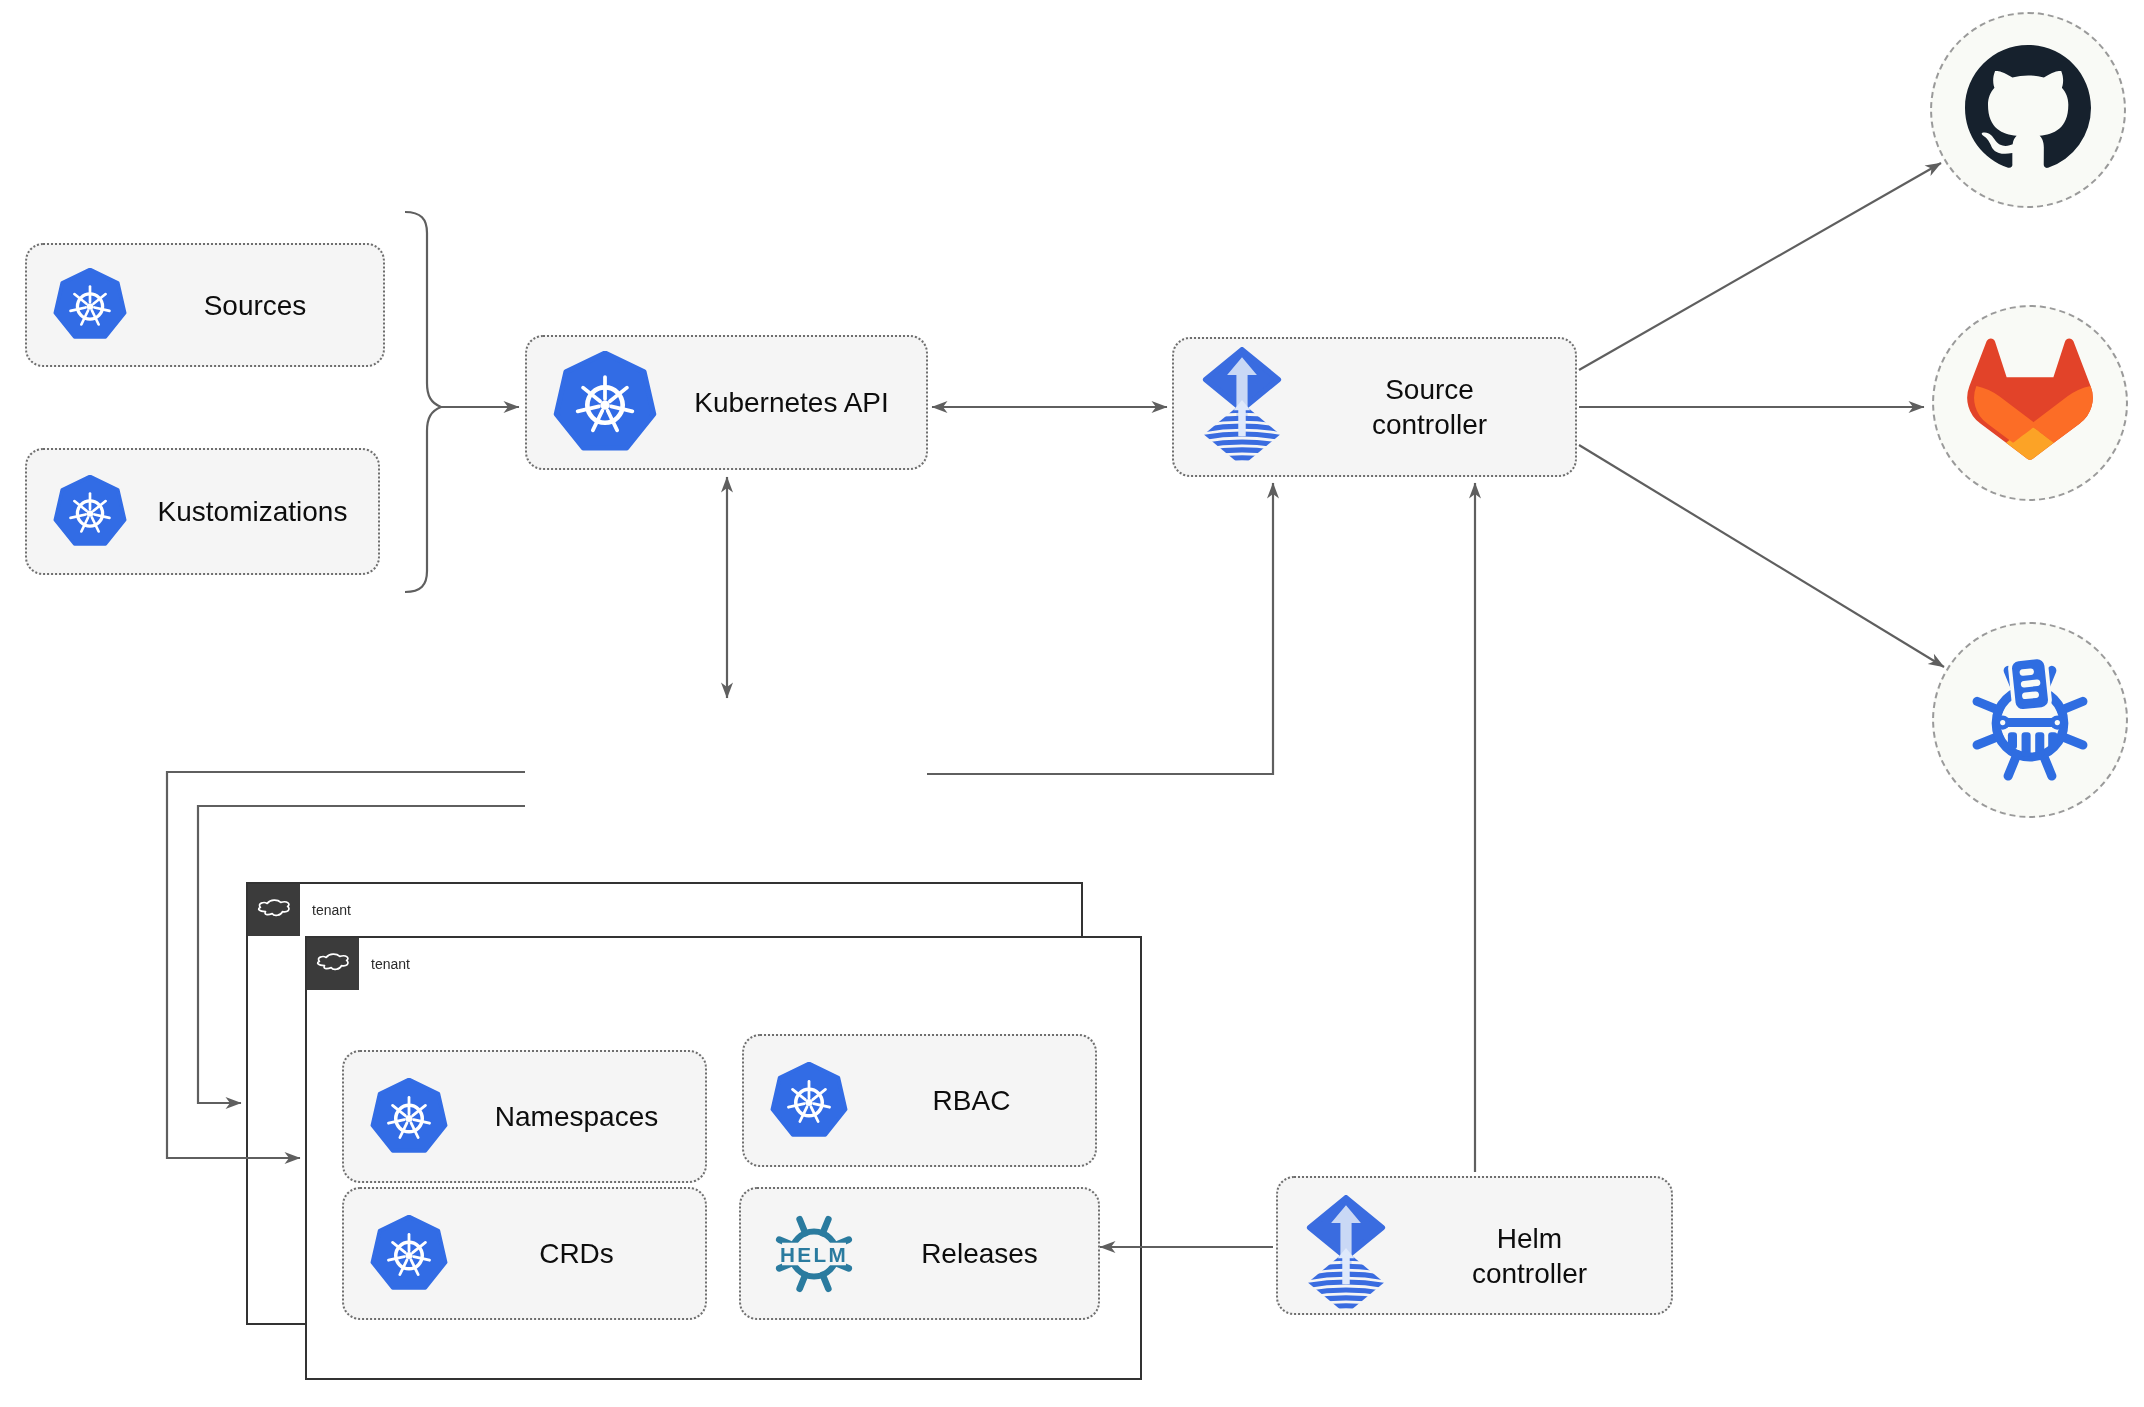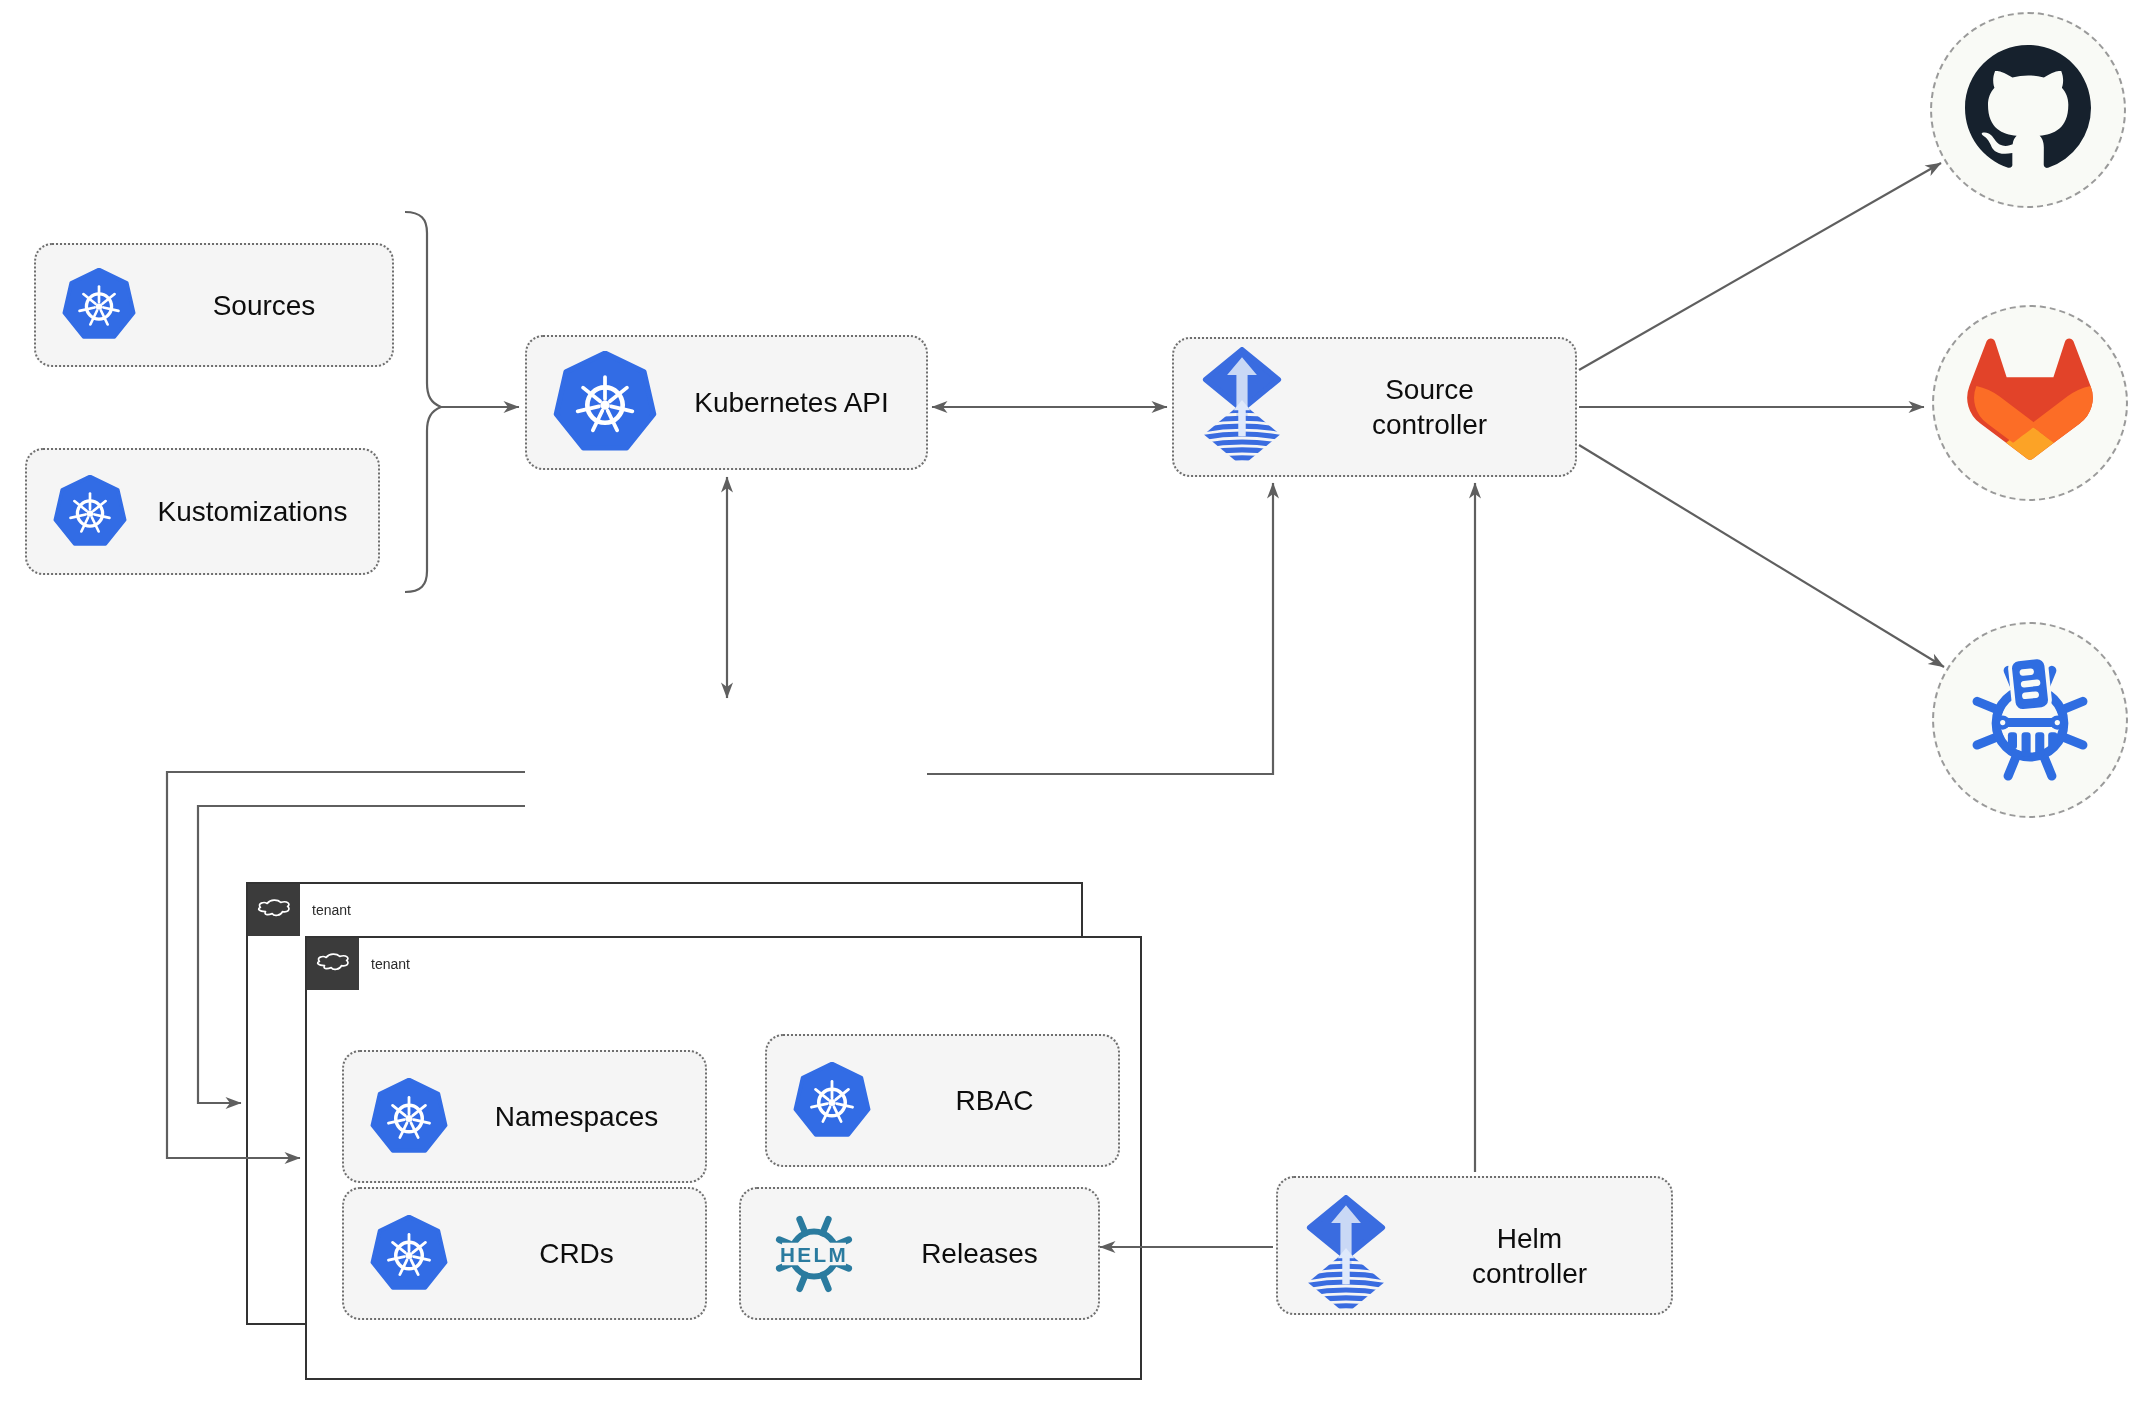--- a/index.html
+++ b/index.html
@@ -154,21 +154,21 @@
 
     <div class="node" style="left:35px;top:112px;width:365px;height:133px">
       <span class="ico">
         <svg width="78" height="78">
             <use href="#sym-k8s" width="78" height="78"></use>
           </svg>
       </span>
       <div class="lbl"><span>Namespaces</span></div>
     </div>
 
-    <div class="node" style="left:458px;top:96px;width:355px;height:133px">
+    <div class="node" style="left:435px;top:96px;width:355px;height:133px">
       <span class="ico">
         <svg width="78" height="78">
             <use href="#sym-k8s" width="78" height="78"></use>
           </svg>
       </span>
       <div class="lbl"><span>RBAC</span></div>
     </div>
 
     <div class="node" style="left:35px;top:249px;width:365px;height:133px">
       <span class="ico">
@@ -194,21 +194,21 @@
           </g>
           <circle cx="50" cy="50" r="24" fill="none" stroke="#2a7b9f" stroke-width="6.5"></circle>
           <rect x="16" y="38" width="68" height="24" fill="#f5f5f5"></rect>
           <text x="50" y="58" text-anchor="middle" font-family="Liberation Sans, sans-serif" font-size="22" font-weight="bold" letter-spacing="2.5" fill="#2a7b9f">HELM</text>
         </svg>
       </span>
       <div class="lbl"><span>Releases</span></div>
     </div>
   </div>
 
-  <div class="node" style="left:34px;top:243px;width:360px;height:124px">
+  <div class="node" style="left:25px;top:243px;width:360px;height:124px">
     <span class="ico">
       <svg width="74" height="74">
           <use href="#sym-k8s" width="74" height="74"></use>
         </svg>
     </span>
     <div class="lbl"><span>Sources</span></div>
   </div>
 
   <div class="node" style="left:25px;top:448px;width:355px;height:127px">
     <span class="ico">

